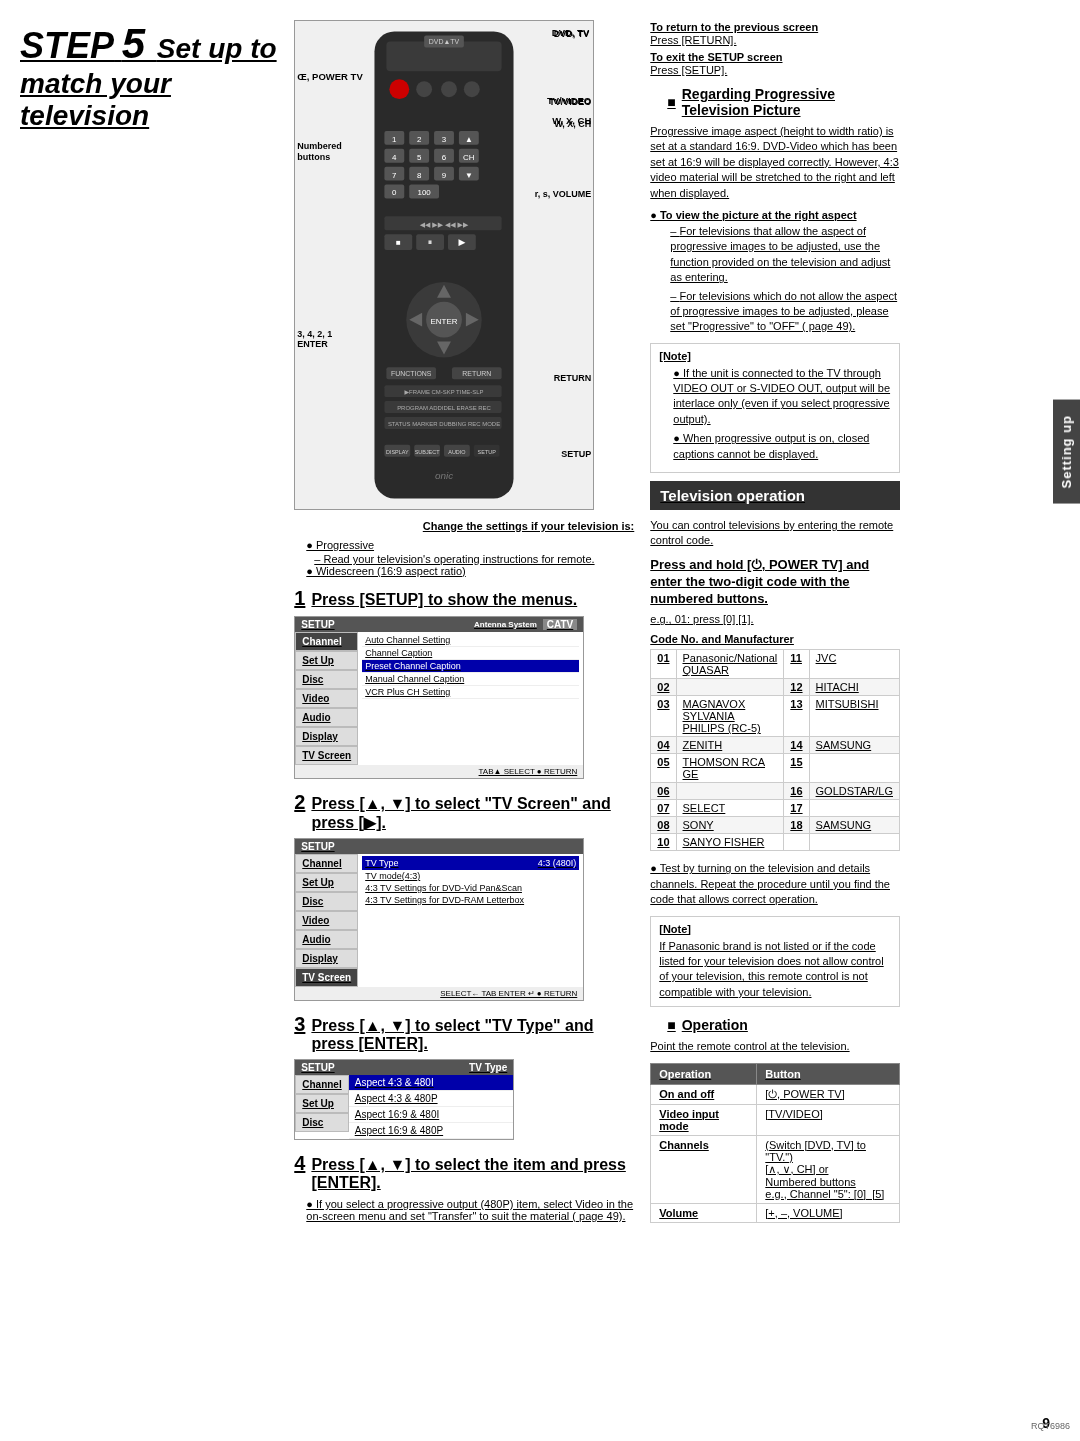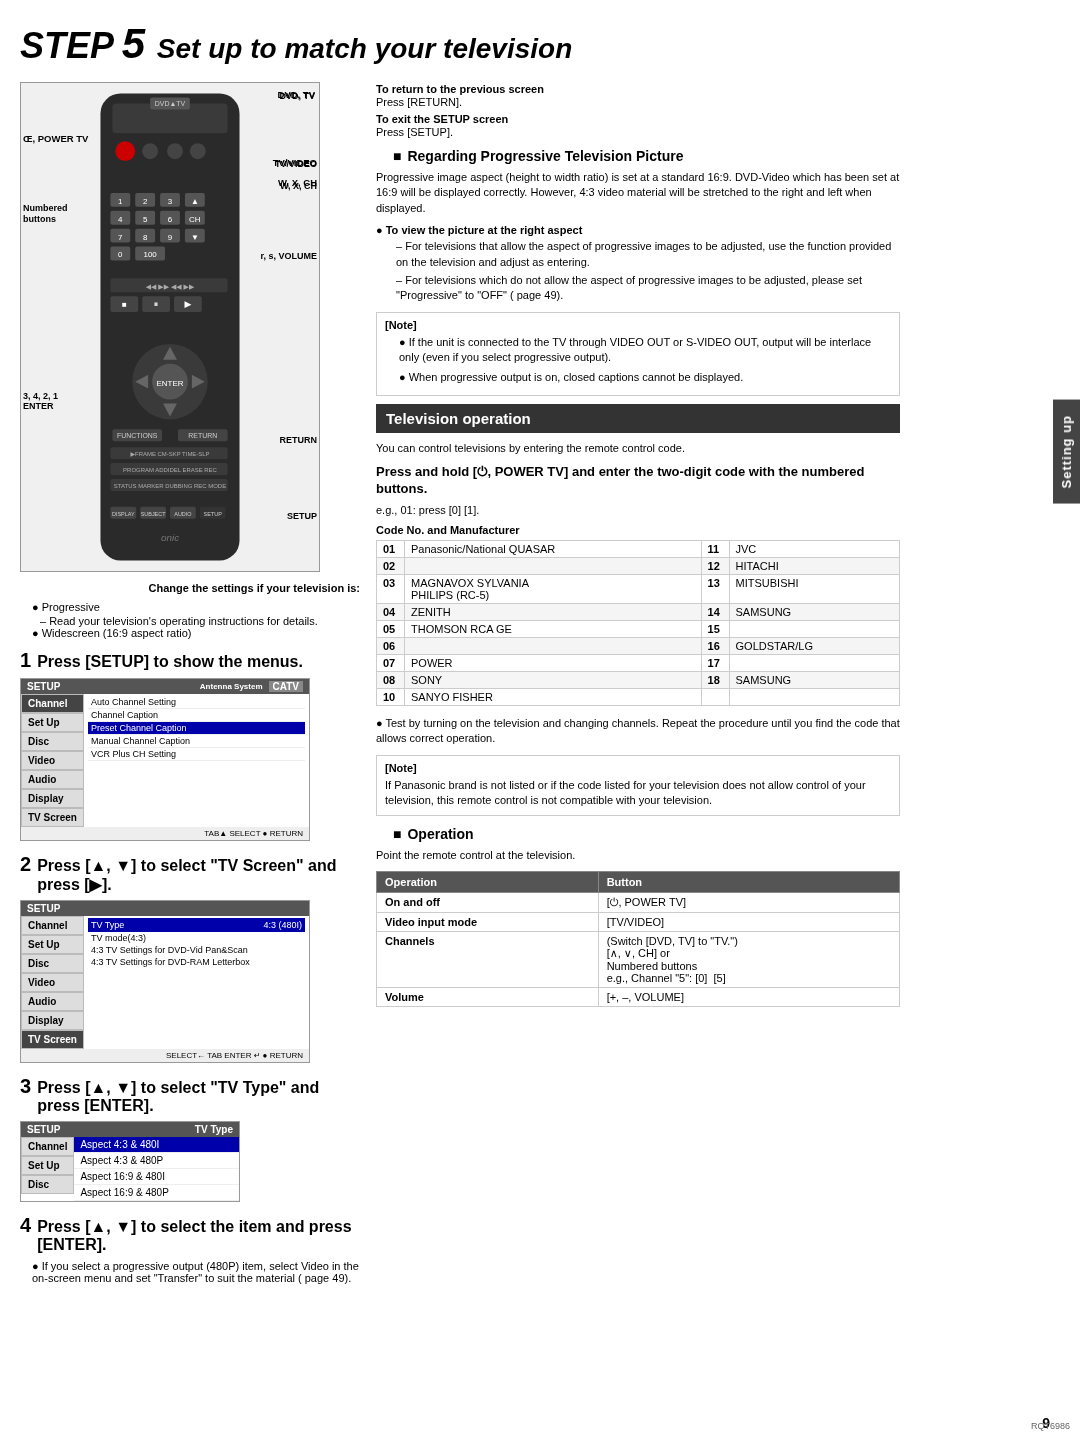--- a/index.html
+++ b/index.html
@@ -10,21 +10,22 @@
       font-size: 12px;
       background: #fff;
       color: #000;
       position: relative;
     }
     .page-container {
       width: 920px;
       min-height: 1441px;
       padding: 20px 20px 20px 20px;
       display: flex;
-      flex-direction: column;
+      flex-direction: row;
+      text-decoration: underline;
     }
     .page-title {
       font-size: 28px;
       font-weight: bold;
       margin-bottom: 14px;
       font-style: italic;
     }
     .page-title span.step {
       font-size: 36px;
     }
@@ -447,21 +448,21 @@
         <div class="label-overlay" style="top:8px; right:4px; font-size:9px;"><strong>DVD, TV</strong></div>
         
         <div class="label-overlay" style="top:76px; right:2px; font-size:9px;"><strong>TV/VIDEO</strong></div>
         
         <div class="label-overlay" style="top:98px; right:2px; font-size:9px;"><strong>W, X, CH</strong></div>
       </div>
 
       <div class="change-settings">
         <div class="change-settings-title">Change the settings if your television is:</div>
         <div class="bullet-item">● Progressive</div>
-        <div class="sub-bullet">– Read your television's operating instructions for details.</div>
+        <div class="sub-bullet">– Read your television's operating instructions for remote.</div>
         <div class="bullet-item">● Widescreen (16:9 aspect ratio)</div>
       </div>
 
       <div class="step-section">
         <div style="display:flex; align-items:baseline; gap:6px; margin-bottom:6px;">
           <span class="step-number">1</span>
           <span class="step-title">Press [SETUP] to show the menus.</span>
         </div>
 
         <div class="setup-screen">
@@ -628,40 +629,40 @@
             <td></td>
           </tr>
           <tr>
             <td class="code-num">06</td>
             <td></td>
             <td class="code-num">16</td>
             <td>GOLDSTAR/LG</td>
           </tr>
           <tr>
             <td class="code-num">07</td>
-            <td>POWER</td>
+            <td>SELECT</td>
             <td class="code-num">17</td>
             <td></td>
           </tr>
           <tr>
             <td class="code-num">08</td>
             <td>SONY</td>
             <td class="code-num">18</td>
             <td>SAMSUNG</td>
           </tr>
           <tr>
             <td class="code-num">10</td>
             <td>SANYO FISHER</td>
             <td></td>
             <td></td>
           </tr>
         </tbody>
       </table>
 
-      <div class="section-text">● Test by turning on the television and changing channels. Repeat the procedure until you find the code that allows correct operation.</div>
+      <div class="section-text">● Test by turning on the television and details channels. Repeat the procedure until you find the code that allows correct operation.</div>
 
       <div class="note-box" style="margin-bottom:10px;">
         <div class="note-title">[Note]</div>
         <div style="font-size:11px; line-height:1.4;">If Panasonic brand is not listed or if the code listed for your television does not allow control of your television, this remote control is not compatible with your television.</div>
       </div>
 
       <div class="section-header">Operation</div>
       <div class="section-text">Point the remote control at the television.</div>
 
       <table class="op-table">

